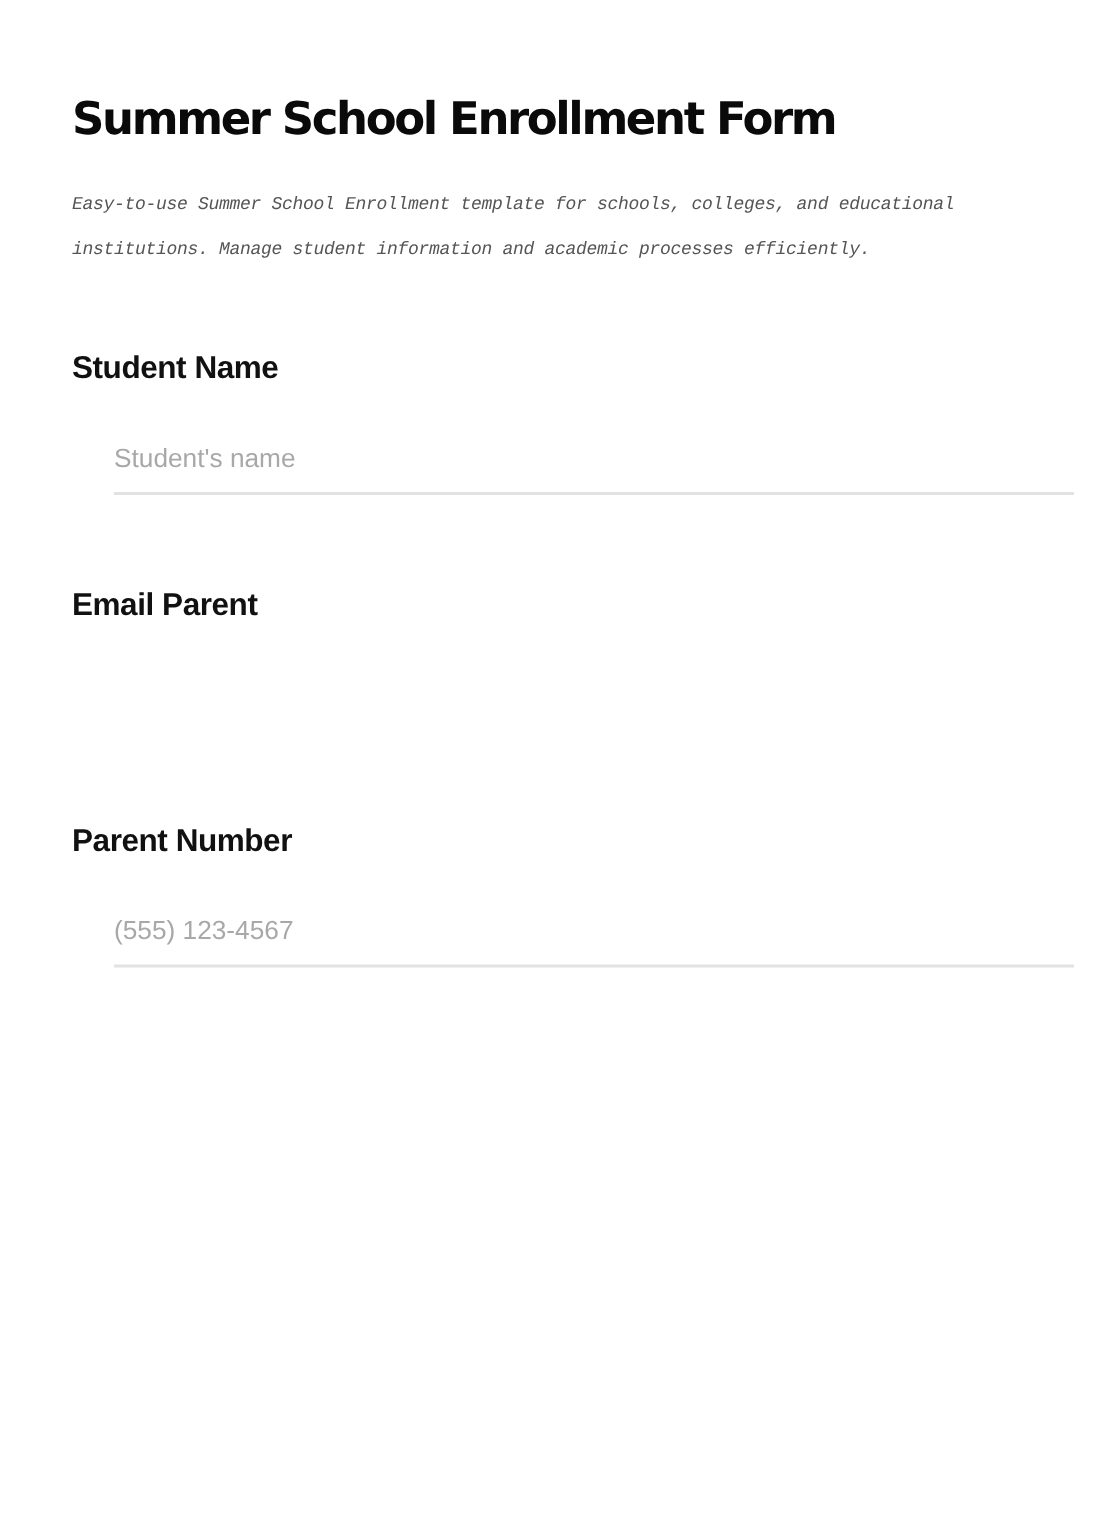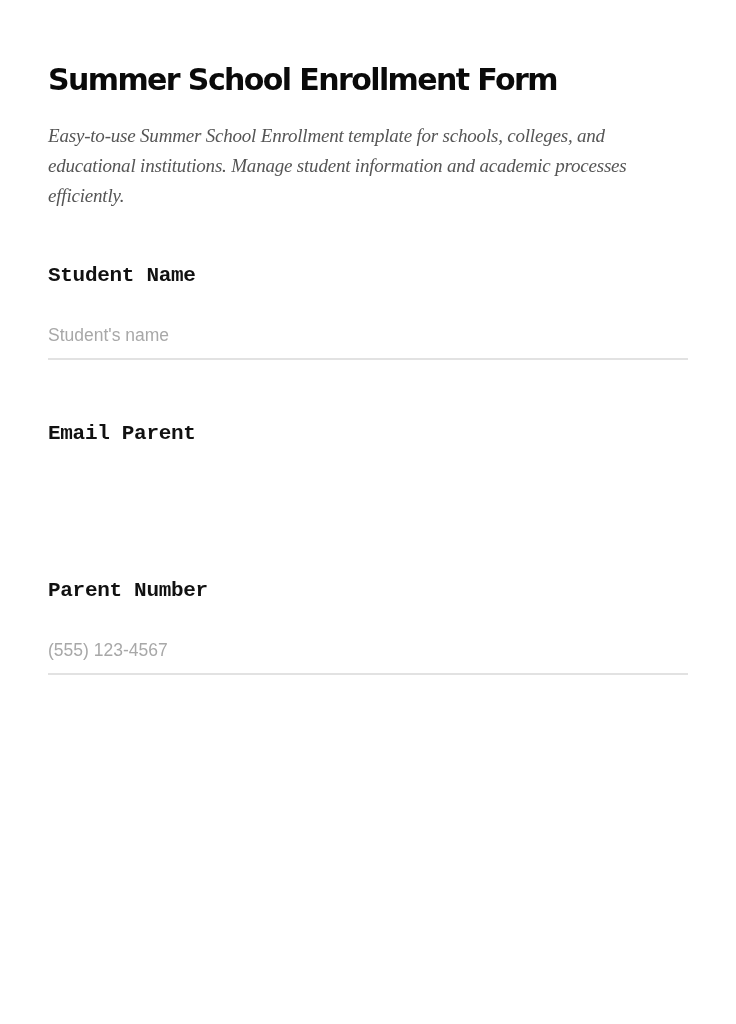--- a/index.html
+++ b/index.html
@@ -15,51 +15,52 @@
       color: #0a0a0a;
       width: 580px;
     }
     .title .hl {
       background: linear-gradient(to bottom, transparent 0, transparent 38px, #fdf0c9 38px, #fdf0c9 49px, transparent 49px);
       -webkit-box-decoration-break: clone;
       box-decoration-break: clone;
     }
     .desc {
       margin-top: 14px;
-      font-family: Liberation Serif, serif;
+      font-family: Liberation Mono, monospace;
       font-style: italic;
-      font-size: 19px;
+      font-size: 12px;
       line-height: 30px;
       color: #555555;
       letter-spacing: -0.2px;
       width: 640px;
     }
     .fields { margin-top: 52px; }
     .field { height: 157.5px; }
     .label {
-      font-family: Liberation Mono, monospace;
+      font-family: Liberation Sans, sans-serif;
       font-weight: bold;
       font-size: 21px;
       line-height: 26px;
       color: #111111;
       letter-spacing: -0.3px;
     }
     .input {
       display: block;
       margin-top: 33px;
       width: 640px;
       border: none;
       border-bottom: 2px solid #e2e2e2;
       outline: none;
       background: transparent;
       font-family: "Liberation Sans", sans-serif;
       font-size: 17.5px;
       height: 38px;
       padding: 0 0 10px 0;
       color: #8b5cf6;
+      margin-left: 28px;
     }
     .input::placeholder { color: #a8a8a8; }
   </style>
 </head>
 <body>
 
 <div class="page">
   <h1 class="title"><span class="hl">Summer School Enrollment Form</span></h1>
   <p class="desc">Easy-to-use Summer School Enrollment template for schools, colleges, and educational institutions. Manage student information and academic processes efficiently.</p>
 

